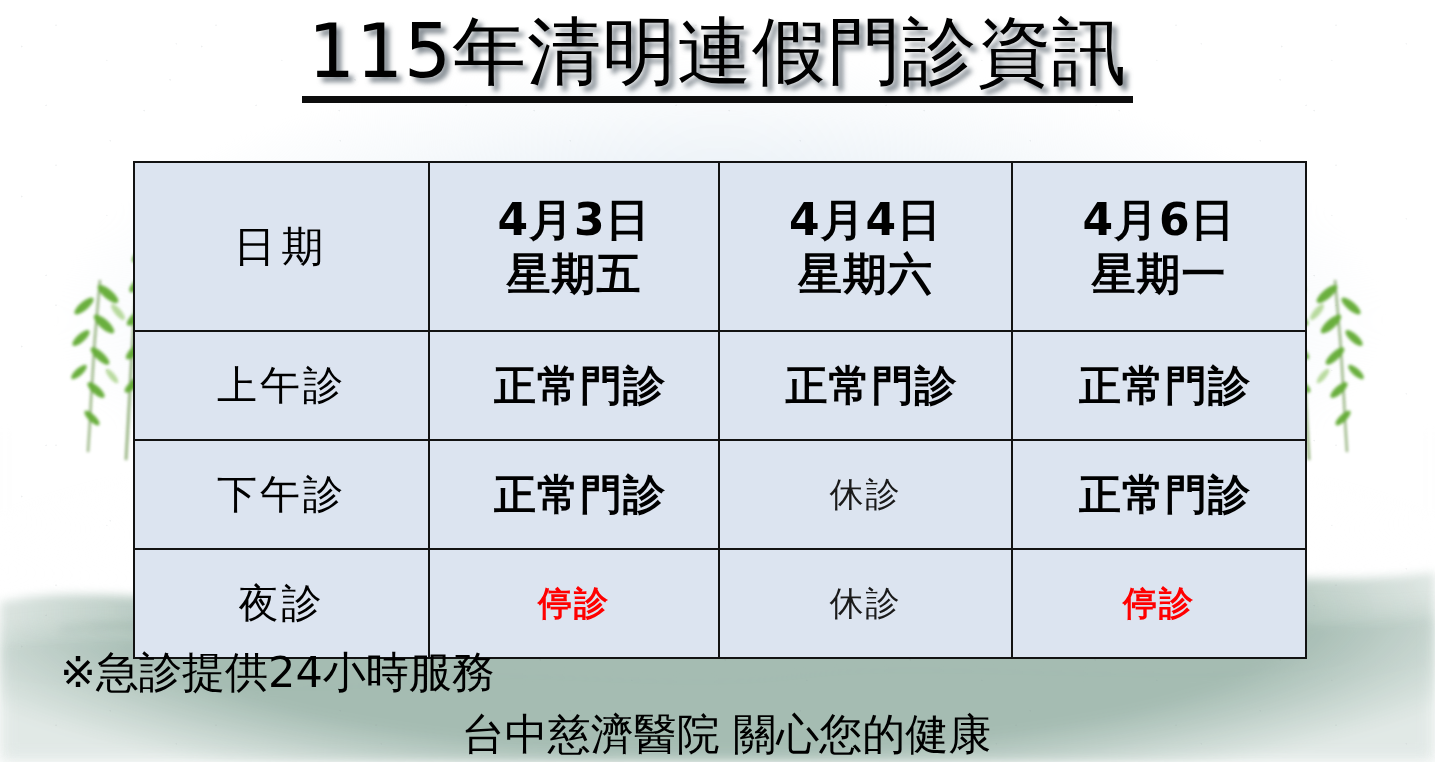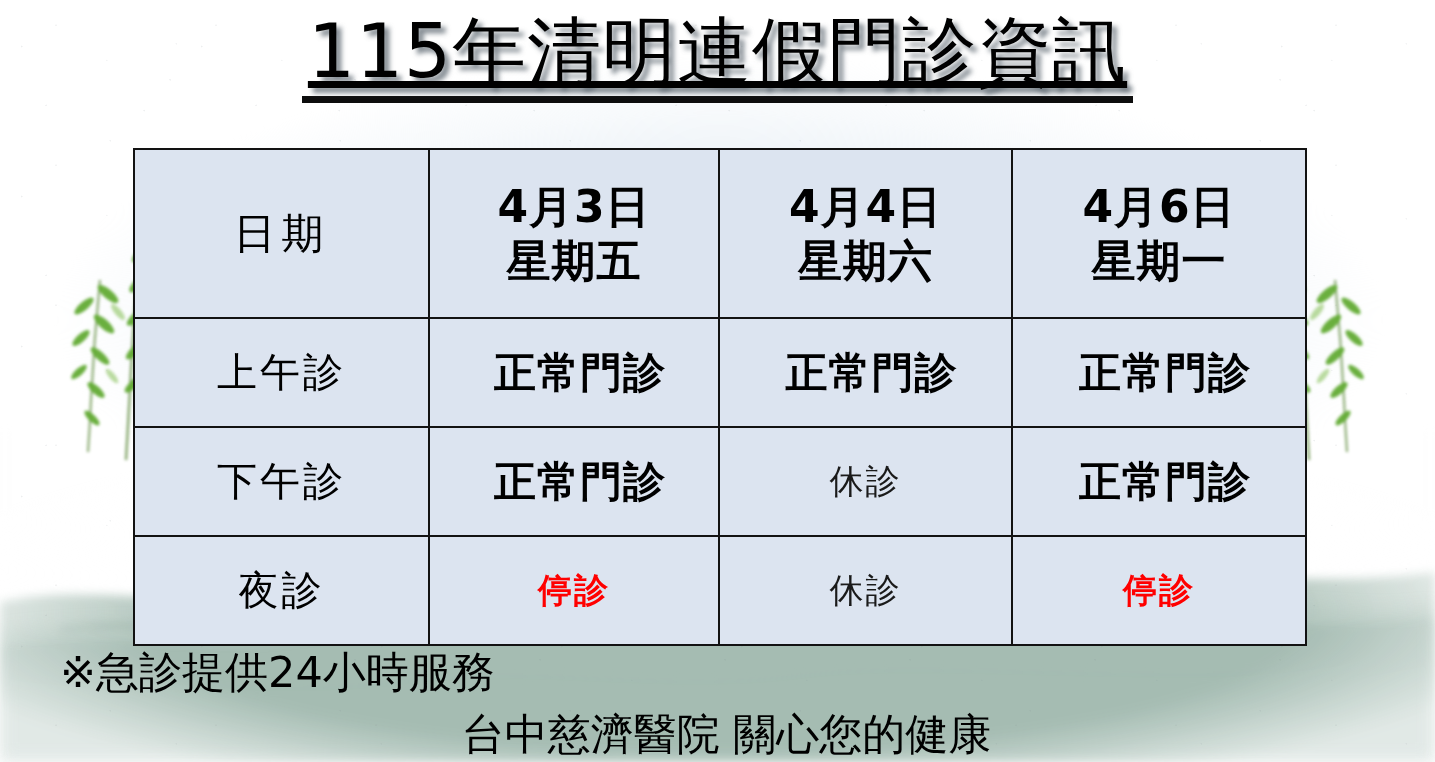--- a/index.html
+++ b/index.html
@@ -101,28 +101,27 @@
     font-family: "DejaVu Sans", "Liberation Sans", sans-serif;
     font-size: 74px;
     line-height: 1.08;
     font-weight: 400;
     color: #000000;
     letter-spacing: 1px;
     text-shadow: 5px 5px 5px rgba(90,100,110,0.75);
     border-bottom: 7px solid #0d0d0d;
     padding: 0 6px 4px 6px;
     white-space: nowrap;
-    text-decoration: underline;
   }
 
   
   #schedule-table {
     position: absolute;
     left: 133px;
-    top: 148px;
+    top: 161px;
     width: 1172px;
     border-collapse: collapse;
     table-layout: fixed;
     background: #404040;
   }
   #schedule-table td {
     border: 2px solid #121212;
     text-align: center;
     vertical-align: middle;
     padding: 0;

